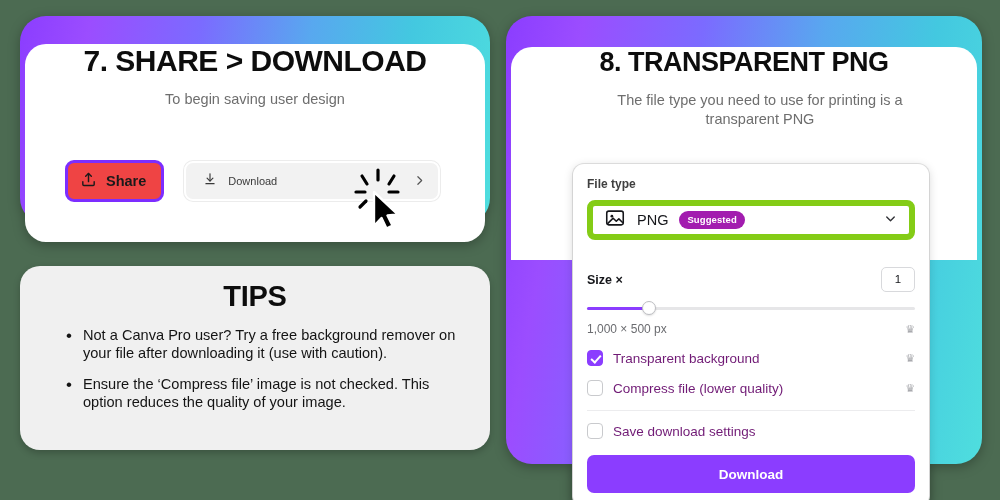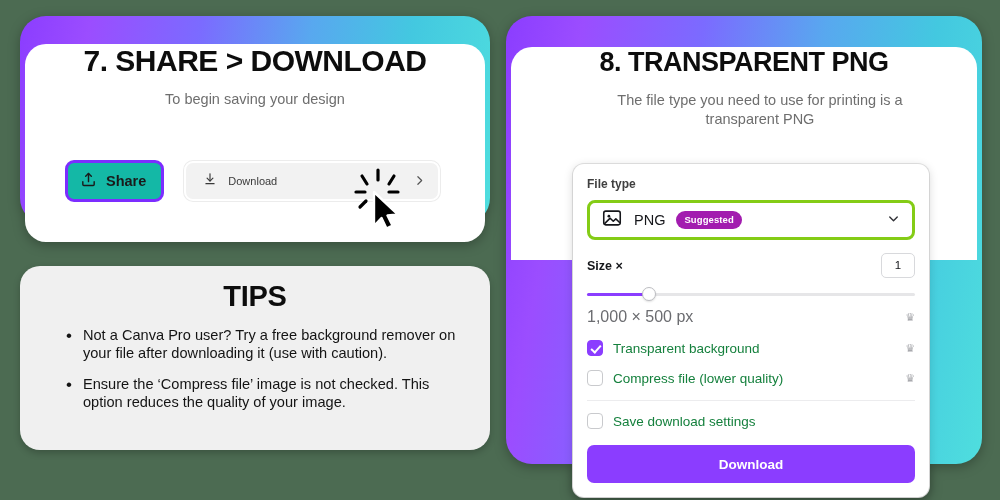--- a/index.html
+++ b/index.html
@@ -84,21 +84,21 @@
     display: flex;
     align-items: center;
     gap: 20px;
   }
 
   .share-btn {
     display: flex;
     align-items: center;
     gap: 9px;
     border: 3px solid #7c2dff;
-    background: #14b8a6;
+    background: #ef4444;
     border-radius: 9px;
     padding: 8px 15px 8px 12px;
     height: 42px;
   }
   .share-btn .lbl {
     font-size: 14.5px;
     font-weight: 700;
     color: #1a1a1a;
   }
 
@@ -186,21 +186,21 @@
   }
   .dl-label {
     font-size: 12px;
     font-weight: 700;
     color: #404040;
     margin-bottom: 9px;
   }
   .filetype-select {
     display: flex;
     align-items: center;
-    border: 3px solid #84cc16;
+    border: 6px solid #84cc16;
     border-radius: 8px;
     height: 40px;
     padding: 0 11px;
     gap: 11px;
   }
   .ft-name {
     font-size: 14.5px;
     color: #15161a;
   }
   .badge-suggested {
@@ -213,21 +213,21 @@
     letter-spacing: 0.1px;
   }
   .chev-down {
     margin-left: auto;
     color: #303136;
   }
 
   .size-row {
     display: flex;
     align-items: center;
-    margin-top: 13px;
+    margin-top: 27px;
   }
   .size-lbl {
     font-size: 12.5px;
     font-weight: 700;
     color: #15161a;
   }
   .size-input {
     margin-left: auto;
     width: 34px;
     height: 25px;
@@ -272,21 +272,21 @@
     border-radius: 50%;
     box-shadow: 0 1px 2px rgba(0,0,0,0.12);
   }
 
   .dim-row {
     display: flex;
     align-items: center;
     margin-top: 8px;
   }
   .dim-text {
-    font-size: 16px;
+    font-size: 12px;
     color: #6b6c70;
   }
   .crown {
     margin-left: auto;
     color: #a9aaae;
     font-size: 11px;
     line-height: 1;
   }
 
   .check-row {
@@ -312,21 +312,21 @@
     content: "";
     position: absolute;
     left: 4.5px; top: 2px;
     width: 4px; height: 8px;
     border: solid #fff;
     border-width: 0 2px 2px 0;
     transform: rotate(42deg);
   }
   .check-lbl {
     font-size: 13.5px;
-    color: #15803d;
+    color: #701a75;
   }
 
   .dl-button {
     margin-top: 16px;
     height: 38px;
     background: #8b3dff;
     color: #ffffff;
     border-radius: 7px;
     font-size: 13.5px;
     font-weight: 700;
@@ -347,21 +347,21 @@
 </head>
 <body>
 
 <div class="stage">
 
   <div class="grad-card" id="card-share">
     <div class="grad-card-inner">
 
       <div class="card-title">7. SHARE &gt; DOWNLOAD</div>
 
-      <div class="card-sub">To begin saving your design</div>
+      <div class="card-sub">To begin saving user design</div>
 
       <div class="share-row">
 
         <div class="share-btn">
           <span>
             <svg width="17" height="17" viewBox="0 0 24 24" fill="none" stroke="#1a1a1a" stroke-width="2" stroke-linecap="round" stroke-linejoin="round">
               <path d="M4 15v4a1.5 1.5 0 0 0 1.5 1.5h13A1.5 1.5 0 0 0 20 19v-4"></path>
               <polyline points="8 7.5 12 3.5 16 7.5"></polyline>
               <line x1="12" y1="3.5" x2="12" y2="15"></line>
             </svg>

